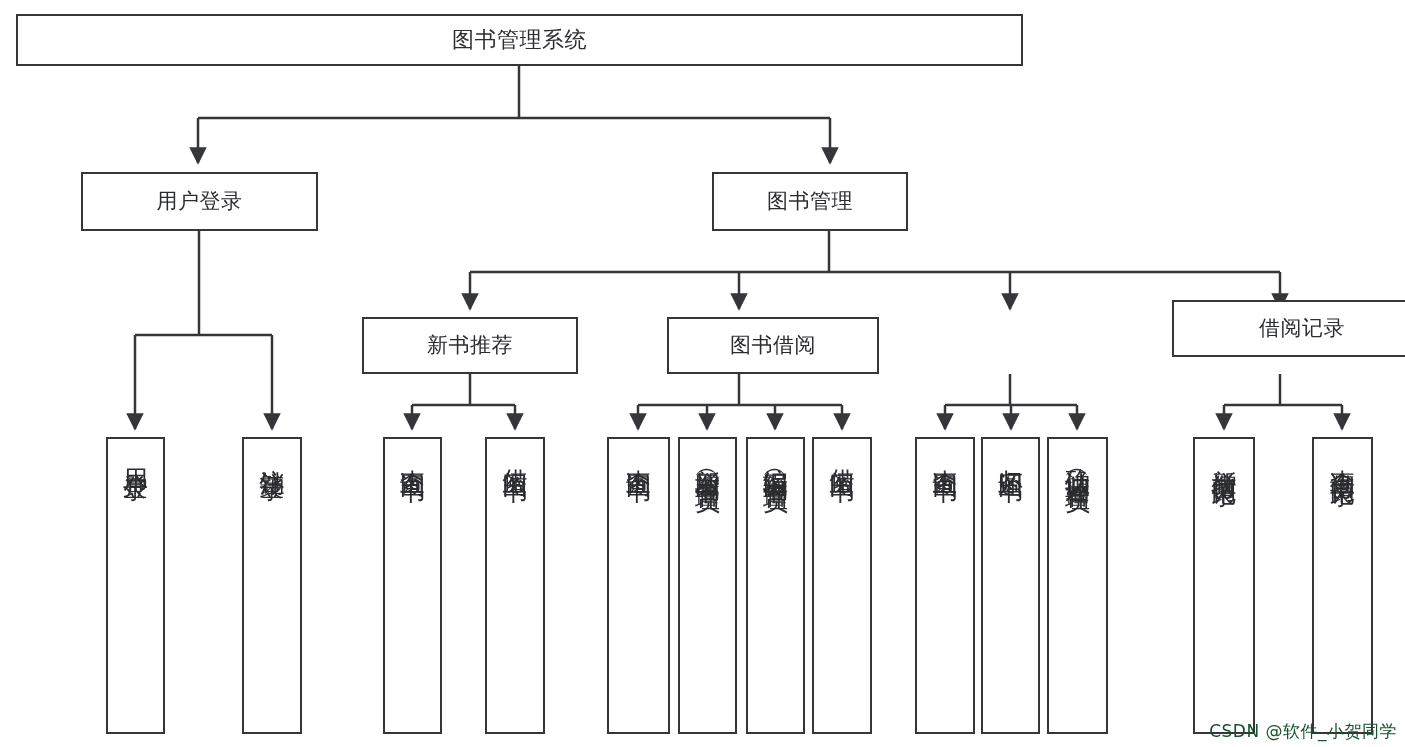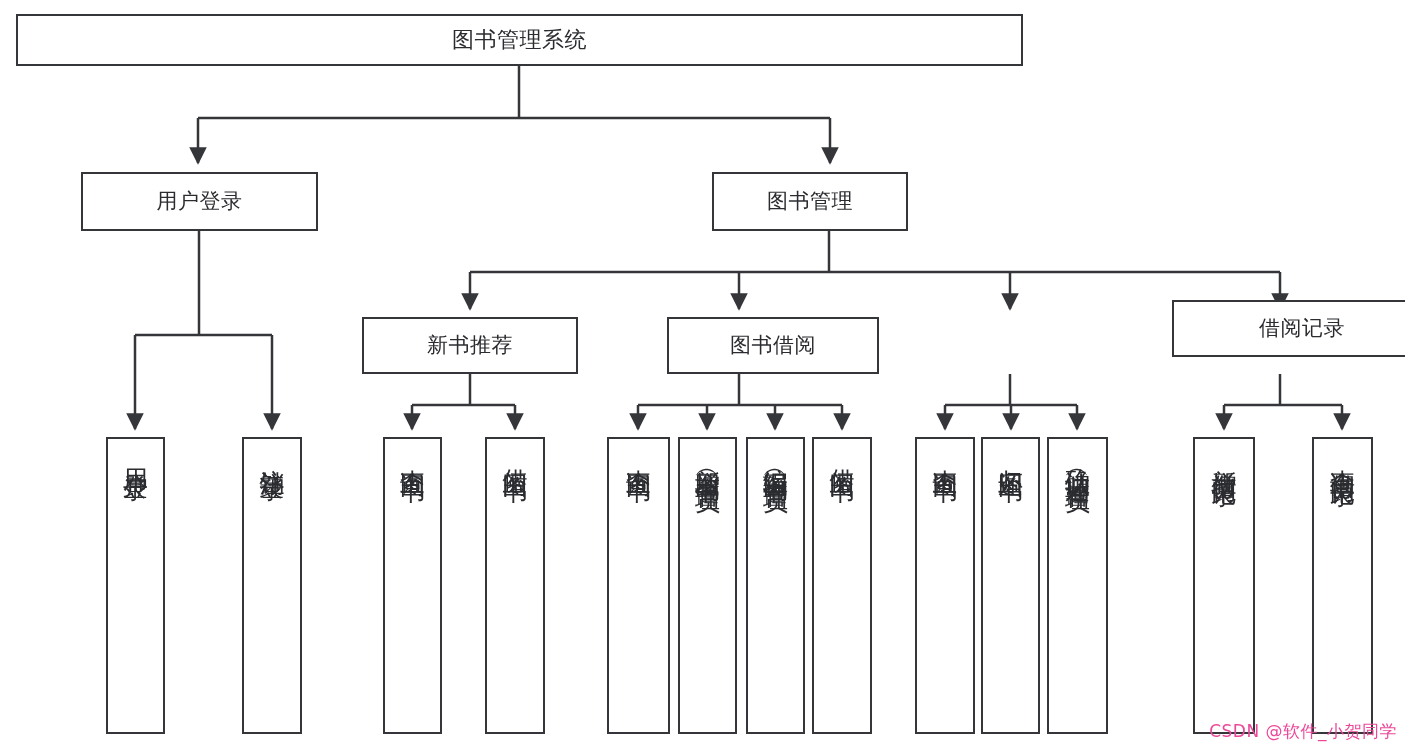--- a/index.html
+++ b/index.html
@@ -60,21 +60,21 @@
     line-height: 1;
     letter-spacing: 3px;
     white-space: nowrap;
     margin: 0 auto;
   }
   .watermark {
     position: absolute;
     right: 8px;
     bottom: 4px;
     font-size: 17px;
-    color: #ec4899;
+    color: #14532d;
     letter-spacing: 0.5px;
     white-space: nowrap;
     font-family: "DejaVu Sans", "Liberation Sans", sans-serif;
   }
 </style>
 </head>
 <body>
 
 <div id="canvas">
 

